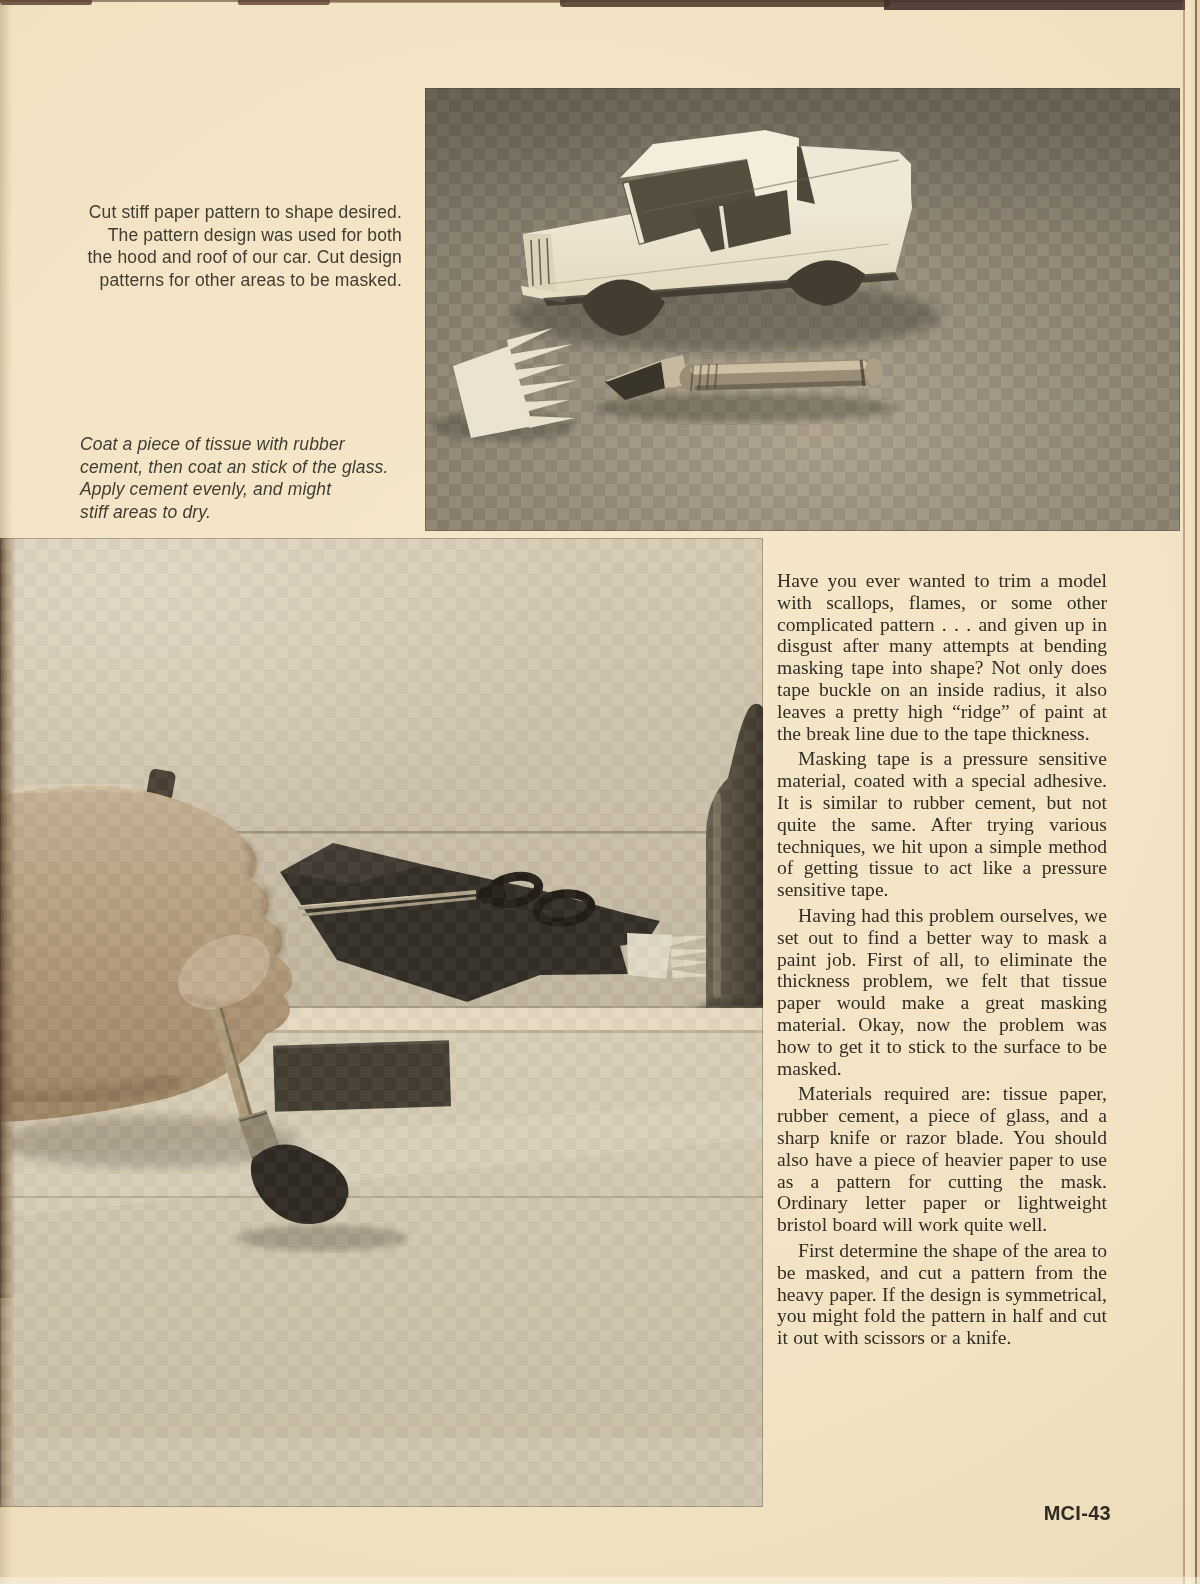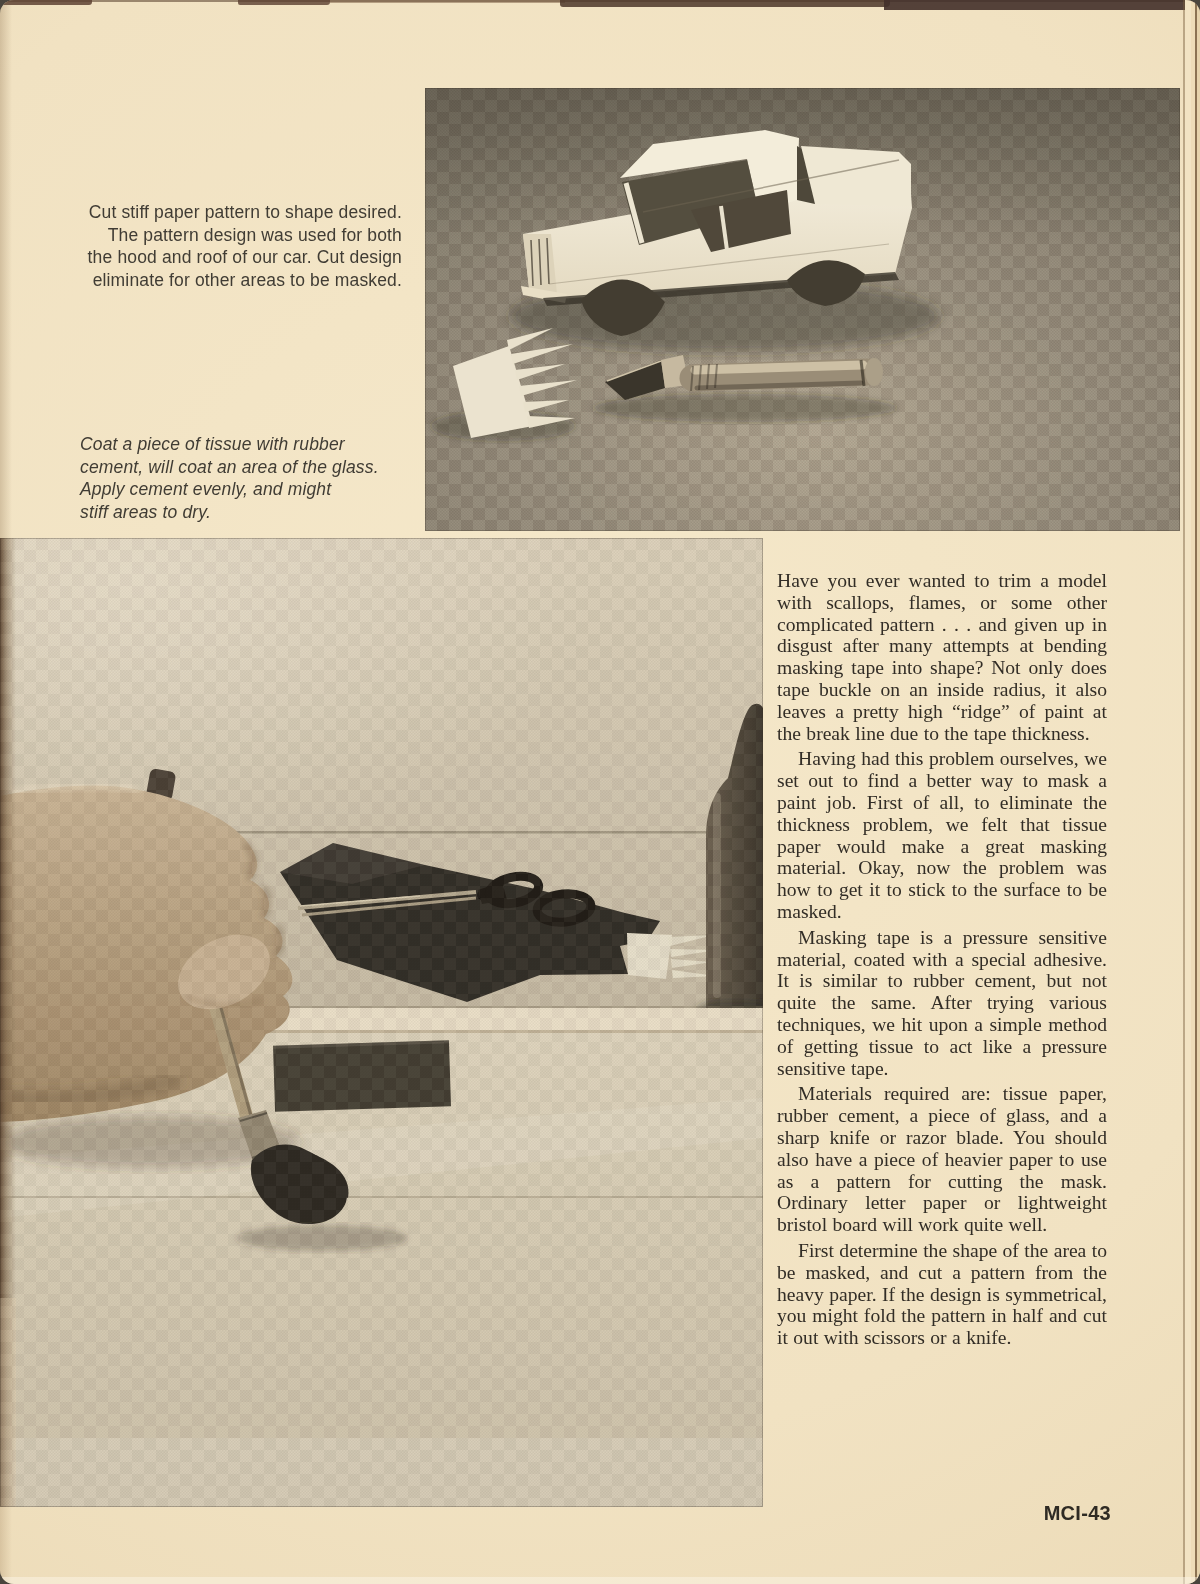--- a/index.html
+++ b/index.html
@@ -1,18 +1,18 @@
 <!DOCTYPE html>
 <html lang="en"><head>
 <meta charset="utf-8">
 <style>
   html,body{margin:0;padding:0;background:#4a453d;}
   .page{position:relative;width:1200px;height:1584px;margin:0 auto;overflow:hidden;
         background:radial-gradient(120% 90% at 45% 42%, #f5e8ca 0%, #f1e2c2 55%, #e9d6b0 100%);
-        font-family:"Liberation Sans", sans-serif;border-radius:14px;}
+        font-family:"Liberation Sans", sans-serif;}
   
   .te{position:absolute;top:0;}
   #teline{left:0;width:1200px;height:2px;background:rgba(82,58,40,.55);}
   #te1{left:0;width:92px;height:5px;background:#5e4233;opacity:.85;border-radius:0 0 3px 3px;}
   #te2{left:238px;width:92px;height:5px;background:#5a3f2f;opacity:.8;border-radius:0 0 3px 2px;}
   #te3{left:330px;width:235px;height:3px;background:#7a5b42;opacity:.5;}
   #te4{left:560px;width:330px;height:7px;background:#4d372a;opacity:.85;border-radius:0 0 4px 3px;}
   #te5{left:884px;width:316px;height:10px;background:#42302a;opacity:.9;}
   #redge{position:absolute;top:0;left:1183px;width:17px;height:1584px;
          background:linear-gradient(90deg, rgba(121,95,62,.45) 0 2px, #f2e3c3 2px 8px,
@@ -57,26 +57,26 @@
   <div class="te" id="te5"></div>
   <div id="redge"></div>
   <div id="lshade-top"></div>
   <div id="lshade-bot"></div>
   <div id="bstrip"></div>
 
   <div class="caption" id="cap1">
     <div class="ln">Cut stiff paper pattern to shape desired.</div>
     <div class="ln">The pattern design was used for both</div>
     <div class="ln">the hood and roof of our car. Cut design</div>
-    <div class="ln">eliminate for other areas to be masked.</div>
+    <div class="ln">patterns for other areas to be masked.</div>
   </div>
 
   <div class="caption" id="cap2">
     <div class="ln">Coat a piece of tissue with rubber</div>
-    <div class="ln">cement, will coat an area of the glass.</div>
+    <div class="ln">cement, then coat an stick of the glass.</div>
     <div class="ln">Apply cement evenly, and might</div>
     <div class="ln">stiff areas to dry.</div>
   </div>
 
   <figure class="photo" id="photo-top" role="img" aria-label="White model car body with a fringed paper masking pattern and a hobby knife on a gray background">
     <svg width="755" height="443" viewBox="0 0 755 443" xmlns="http://www.w3.org/2000/svg">
       <defs>
         <radialGradient id="tbg" cx="52%" cy="78%" r="85%">
           <stop offset="0%" stop-color="#b4a893"></stop>
           <stop offset="45%" stop-color="#998f7e"></stop>
@@ -275,21 +275,21 @@
       <rect x="0" y="0" width="16" height="969" fill="url(#lg)"></rect>
       <rect x="0" y="760" width="16" height="209" fill="rgba(232,212,180,.35)"></rect>
       <rect width="763" height="969" fill="url(#ht1b)"></rect>
       <rect width="763" height="969" fill="url(#ht2b)"></rect>
       <rect x="0.5" y="0.5" width="762" height="968" fill="none" stroke="rgba(60,50,38,.3)"></rect>
     </svg>
   </figure>
 
   <div class="article">
     <p class="first">Have you ever wanted to trim a model with scallops, flames, or some other complicated pattern . . . and given up in disgust after many attempts at bending masking tape into shape? Not only does tape buckle on an inside radius, it also leaves a pretty high “ridge” of paint at the break line due to the tape thickness.</p>
+    <p>Masking tape is a pressure sensitive material, coated with a special adhesive. It is similar to rubber cement, but not quite the same. After trying various techniques, we hit upon a simple method of getting tissue to act like a pressure sensitive tape.</p>
     <p>Having had this problem ourselves, we set out to find a better way to mask a paint job. First of all, to eliminate the thickness problem, we felt that tissue paper would make a great masking material. Okay, now the problem was how to get it to stick to the surface to be masked.</p>
-    <p>Masking tape is a pressure sensitive material, coated with a special adhesive. It is similar to rubber cement, but not quite the same. After trying various techniques, we hit upon a simple method of getting tissue to act like a pressure sensitive tape.</p>
     <p>Materials required are: tissue paper, rubber cement, a piece of glass, and a sharp knife or razor blade. You should also have a piece of heavier paper to use as a pattern for cutting the mask. Ordinary letter paper or lightweight bristol board will work quite well.</p>
     <p>First determine the shape of the area to be masked, and cut a pattern from the heavy paper. If the design is symmetrical, you might fold the pattern in half and cut it out with scissors or a knife.</p>
   </div>
 
   <div class="page-num">MCI-43</div>
 
 </div>
 
 </body></html>

